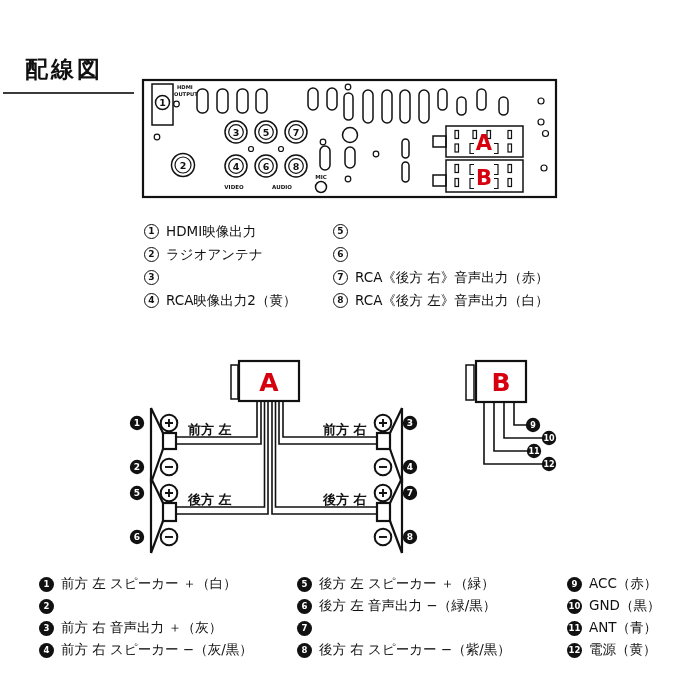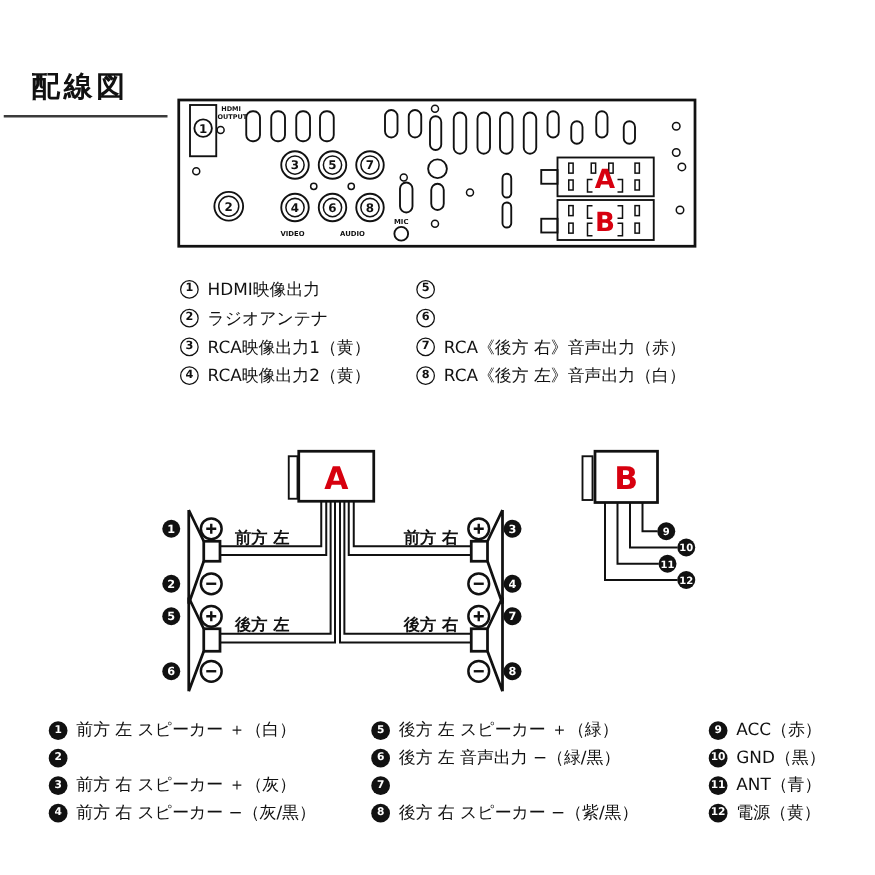--- a/index.html
+++ b/index.html
@@ -290,21 +290,20 @@
   <div class="leg-item h23">
     <span class="cnum">1</span>
     <span>HDMI映像出力</span>
   </div>
   <div class="leg-item h23">
     <span class="cnum">2</span>
     <span>ラジオアンテナ</span>
   </div>
   <div class="leg-item h23">
     <span class="cnum">3</span>
-    <span>RCA映像出力1（黄）</span>
   </div>
   <div class="leg-item h23">
     <span class="cnum">4</span>
     <span>RCA映像出力2（黄）</span>
   </div>
 </div>
 
 <div class="leg" style="left:333px;top:220px;">
   <div class="leg-item h23">
     <span class="cnum">5</span>
@@ -325,21 +324,21 @@
 <div class="leg" style="left:39px;top:573px;">
   <div class="leg-item h22">
     <span class="bnum">1</span>
     <span>前方 左 スピーカー ＋（白）</span>
   </div>
   <div class="leg-item h22">
     <span class="bnum">2</span>
   </div>
   <div class="leg-item h22">
     <span class="bnum">3</span>
-    <span>前方 右 スピーカー ＋（灰）</span>
+    <span>前方 右 音声出力 ＋（灰）</span>
   </div>
   <div class="leg-item h22">
     <span class="bnum">4</span>
     <span>前方 右 スピーカー −（灰/黒）</span>
   </div>
 </div>
 
 <div class="leg" style="left:297px;top:573px;">
   <div class="leg-item h22">
     <span class="bnum">5</span>

